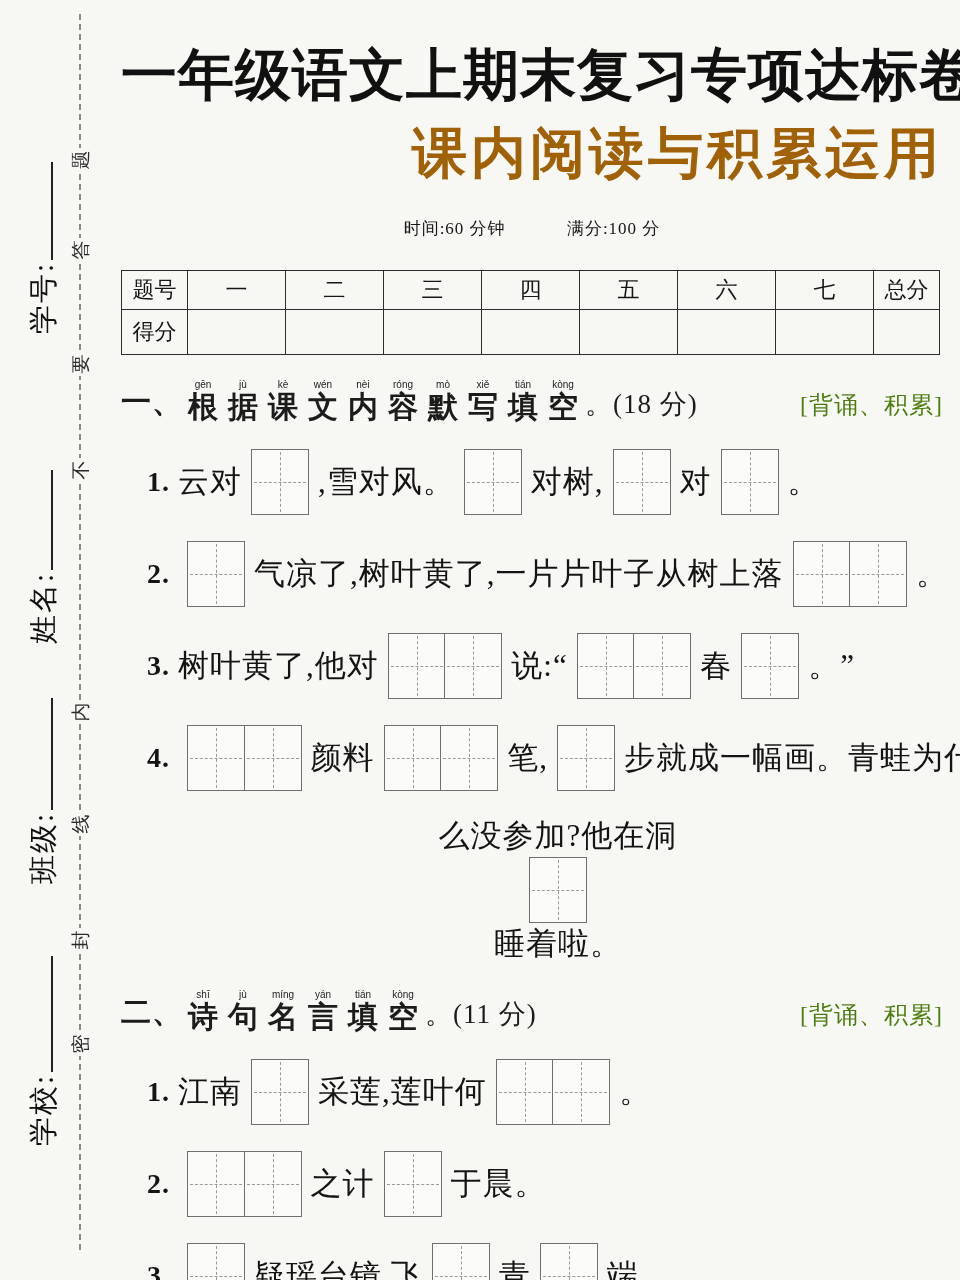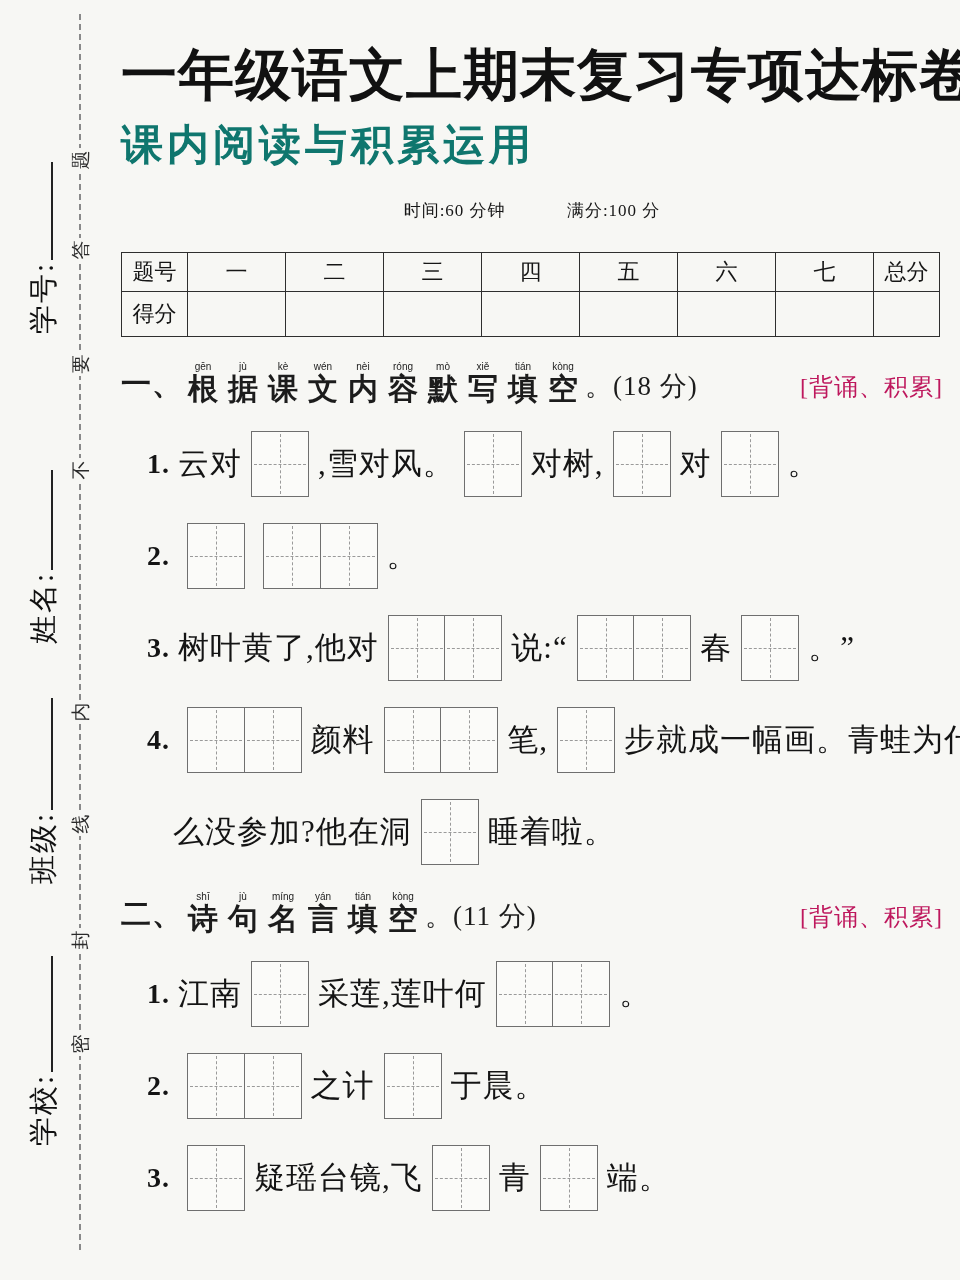--- a/index.html
+++ b/index.html
@@ -35,22 +35,22 @@
 
   
   .content { position:absolute; left:121px; top:0; width:822px; }
 
   .paper-title {
     margin-top:44px; text-align:center;
     font-size:56px; font-weight:900; letter-spacing:1px;
     color:#111; line-height:1.12; white-space:nowrap;
   }
   .paper-subtitle {
-    margin-top:10px; text-align:left;
-    font-size:42px; font-weight:900; letter-spacing:4px; color:#0f766e;
+    margin-top:10px; text-align:right;
+    font-size:55px; font-weight:900; letter-spacing:4px; color:#a16207;
   }
   .meta-line {
     margin-top:26px; text-align:center; font-size:17px; color:#161616;
     letter-spacing:1px;
   }
   .meta-line span { margin:0 28px; }
 
   
   table.score {
     margin-top:30px; width:818px; border-collapse:collapse;
@@ -76,32 +76,32 @@
     font-size:10px; color:#222; line-height:1.15; white-space:nowrap;
   }
   .pychar .ch {
     font-family:"Liberation Sans","DejaVu Sans",sans-serif;
     font-size:30px; font-weight:700; line-height:1.15;
   }
   .sec-suffix {
     font-size:27px; padding-bottom:3px; padding-left:2px; letter-spacing:1px;
   }
   .sec-tag {
-    position:absolute; right:0; bottom:4px; font-size:24px; color:#be185d;
+    position:absolute; right:0; bottom:4px; font-size:24px; color:#4d7c0f;
     letter-spacing:1px;
     margin-top:44px;
   }
 
   
   .q-row {
     display:flex; align-items:center; flex-wrap:nowrap;
     margin-top:22px; min-height:70px; padding-left:26px;
     font-size:31px; color:#141414; white-space:nowrap;
   }
-  .q-row.indent { padding-left:52px; }
+  .q-row.indent { padding-left:52px;flex-direction:column; }
   .q-num { font-weight:700; font-size:28px; margin-right:8px; letter-spacing:1px; }
   .q-txt { letter-spacing:1px; }
   .seg-gap { margin:0 9px; }
 
   
   .tzg { display:inline-flex; flex:none; }
   .tzg .cell {
     width:58px; height:66px; border:1.4px solid #6f6f6f;
     position:relative; background:#fbfbf9;
   }
@@ -248,20 +248,21 @@
         <span class="tzg seg-gap">
           <span class="cell"></span>
         </span>
         <span class="q-txt">。</span>
       </div>
       <div class="q-row">
         <span class="q-num">2.</span>
         <span class="tzg seg-gap">
           <span class="cell"></span>
         </span>
+        <span class="q-txt">气凉了,树叶黄了,一片片叶子从树上落</span>
         <span class="tzg seg-gap">
           <span class="cell"></span>
           <span class="cell"></span>
         </span>
         <span class="q-txt">。</span>
       </div>
       <div class="q-row">
         <span class="q-num">3.</span>
         <span class="q-txt">树叶黄了,他对</span>
         <span class="tzg seg-gap">

